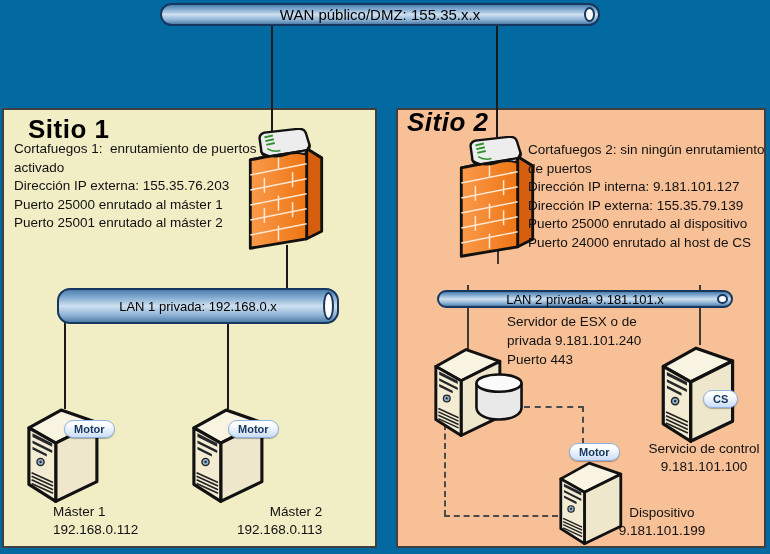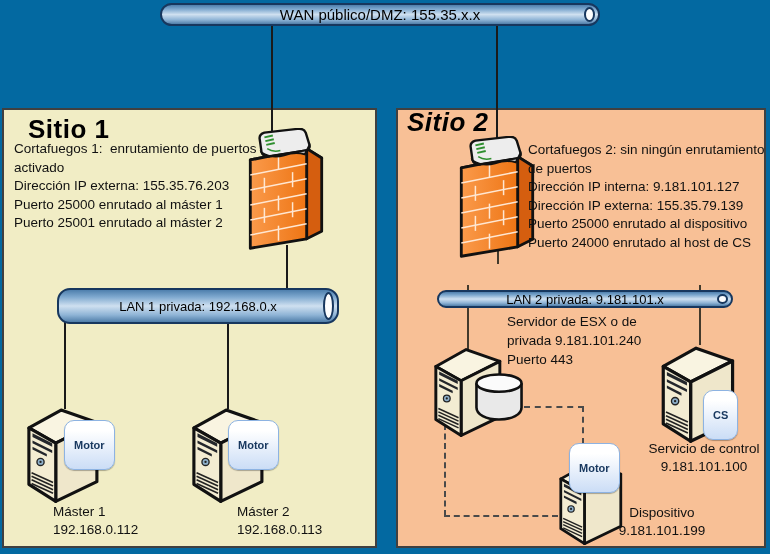--- a/index.html
+++ b/index.html
@@ -30,21 +30,21 @@
   .brown{background:#433A2C;}
   .dash-v{position:absolute;width:0;border-left:2px dashed #4A4A4A;z-index:1;}
   .dash-h{position:absolute;height:0;border-top:2px dashed #4A4A4A;z-index:1;}
   
   .info{position:absolute;font-size:13.5px;line-height:18.5px;color:#111;z-index:4;}
   .info .line{white-space:pre;}
   .caption{position:absolute;font-size:13.5px;line-height:18px;color:#111;z-index:4;}
   .caption.center{text-align:center;}
   
   .pill{
-    position:absolute;height:16px;padding:16px 9px;border:1.5px solid #8DB3E2;border-radius:10px;
+    position:absolute;height:16px;padding:0 9px;border:1.5px solid #8DB3E2;border-radius:10px;
     background:linear-gradient(180deg,#FFFFFF 20%,#CBDDF6 100%);
     font-size:11px;font-weight:bold;color:#17375E;display:flex;align-items:center;justify-content:center;
     z-index:5;box-shadow:0 1px 1px rgba(0,0,0,0.3);white-space:nowrap;
   }
   .icon{position:absolute;z-index:3;}
   svg{display:block;overflow:visible;}
 </style>
 </head>
 <body>
 
@@ -161,21 +161,21 @@
     <div>Máster 1</div>
     <div>192.168.0.112</div>
   </div>
 
   <div class="icon" style="left:185px;top:402px;">
     <svg width="84" height="102">
         <use href="#sym-server"></use>
       </svg>
   </div>
   <div class="pill" style="left:228px;top:420px;">Motor</div>
-  <div class="caption" style="left:237px;top:503px;">
+  <div class="caption" style="left:237px;top:503px;text-align:right;">
     <div>Máster 2</div>
     <div>192.168.0.113</div>
   </div>
 
   <div class="box" id="site2-box"></div>
   <div class="site-title" style="left:407px;top:107px;font-style:italic;">Sitio 2</div>
 
   <div class="icon" style="left:449px;top:136px;">
     <svg width="96" height="124">
         <use href="#sym-firewall"></use>

